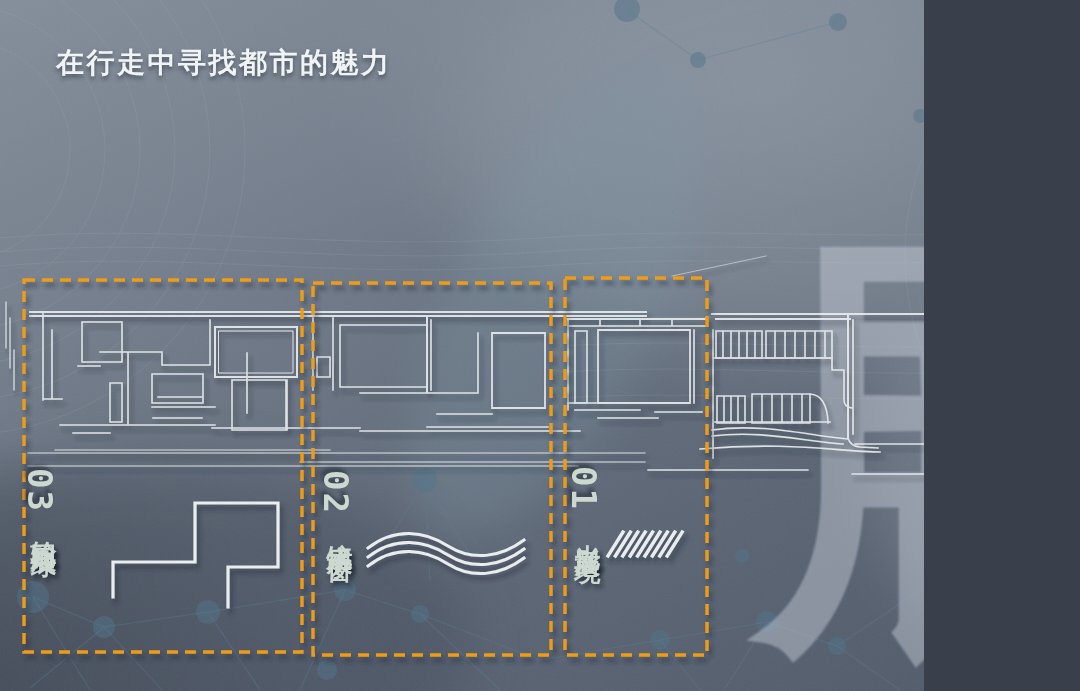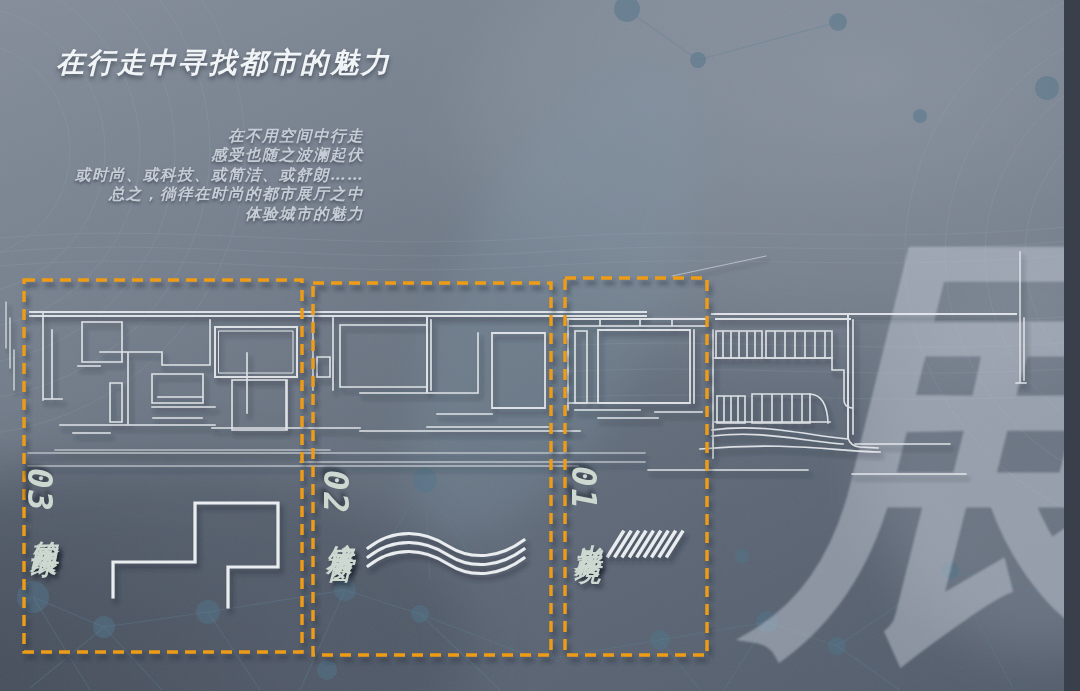--- a/index.html
+++ b/index.html
@@ -1,23 +1,22 @@
 <!DOCTYPE html>
 <html><head>
 <meta charset="utf-8">
 <style>
   html,body{margin:0;padding:0;background:#39404c;}
   .board{
-    position:relative;width:1064px;height:691px;overflow:hidden;
+    position:relative;width:924px;height:691px;overflow:hidden;
     background:
       radial-gradient(620px 360px at 82% 12%, rgba(150,159,172,.55), rgba(150,159,172,0) 70%),
       radial-gradient(520px 420px at -5% 105%, rgba(56,63,75,.75), rgba(56,63,75,0) 70%),
       linear-gradient(155deg,#848d9a 0%,#76808e 28%,#67717f 52%,#5b6574 74%,#525c6b 100%);
     font-family:"Liberation Sans",sans-serif;
-    font-style:italic;
   }
   .layer{position:absolute;left:0;top:0;width:1080px;height:691px;}
   
   .watermark{
     position:absolute;left:752px;top:228px;width:500px;height:480px;
     font-family:"DejaVu Sans",sans-serif;font-weight:700;font-size:442px;line-height:1;
     color:rgba(200,208,218,.46);filter:blur(1.2px);user-select:none;
   }
   
   .title{
@@ -200,27 +199,20 @@
         <path d="M368,566 C395,545 425,549 448,564 C472,579 500,576 524,558"></path>
       </g>
       <g stroke-width="3.4">
         <path d="M608,556 L623,532 M615.4,556 L630.4,532 M622.8,556 L637.8,532 M630.2,556 L645.2,532 M637.6,556 L652.6,532 M645,556 L660,532 M652.4,556 L667.4,532 M659.8,556 L674.8,532 M667.2,556 L682.2,532"></path>
       </g>
     </g>
   </svg>
 
   <div class="title">在行走中寻找都市的魅力</div>
 
-  <div class="intro">
-    <div>在不用空间中行走</div>
-    <div>感受也随之波澜起伏</div>
-    <div>或时尚、或科技、或简洁、或舒朗……</div>
-    <div>总之，徜徉在时尚的都市展厅之中</div>
-    <div>体验城市的魅力</div>
-  </div>
 
   <div class="sec-num" style="left:60px;top:468px;">03</div>
   <div class="sec-label" style="left:27px;top:520px;">轮回展绿</div>
 
   <div class="sec-num" style="left:356px;top:470px;">02</div>
   <div class="sec-label" style="left:323px;top:522px;">镜水展窗</div>
 
   <div class="sec-num" style="left:604px;top:466px;">01</div>
   <div class="sec-label" style="left:571px;top:524px;">光影展境</div>
 

